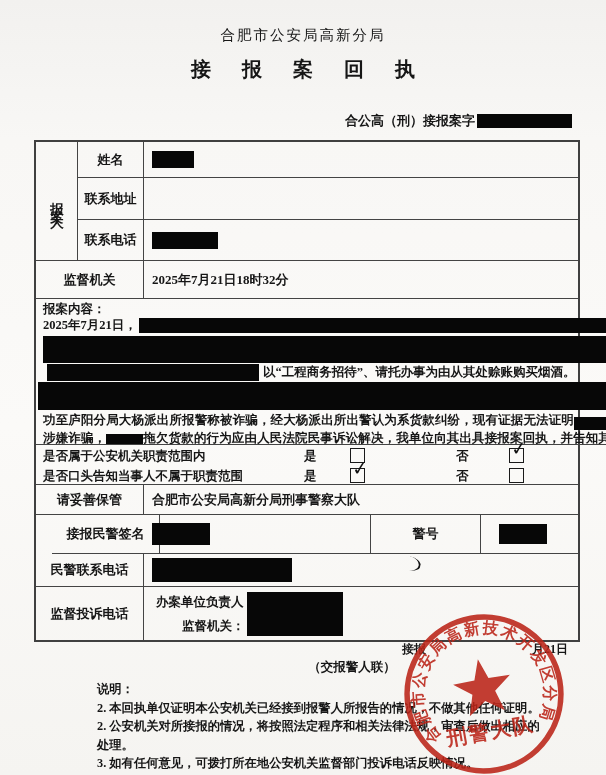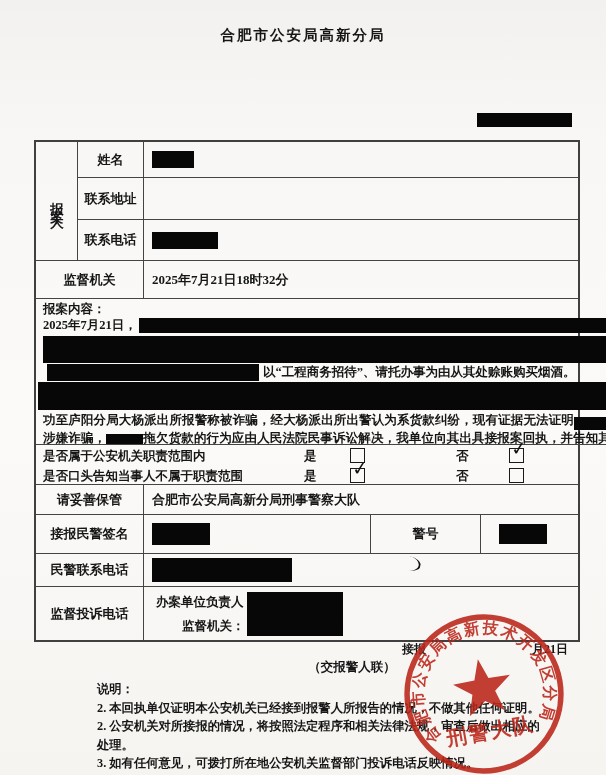--- a/index.html
+++ b/index.html
@@ -3,21 +3,21 @@
 <meta charset="utf-8">
 <style>
   html,body{margin:0;padding:0;background:#e9e8e6;}
   .sheet{
     position:relative;width:606px;height:775px;overflow:hidden;margin:0 auto;
     background:linear-gradient(180deg,#f2f1ef 0%,#f8f7f5 18%,#fbfaf8 55%,#f5f4f1 100%);
     font-family:"Liberation Serif","DejaVu Serif",serif;color:#161616;
   }
   
   .org-title{position:absolute;top:26px;left:0;width:100%;text-align:center;
-    font-size:14.5px;font-weight:700;letter-spacing:2px;}
+    font-size:14.5px;font-weight:400;letter-spacing:2px;}
   .doc-title{position:absolute;top:56px;left:0;width:100%;text-align:center;
     font-size:20px;font-weight:700;letter-spacing:13px;text-indent:13px;}
   .case-line{position:absolute;top:112px;left:0;right:34px;text-align:right;
     font-size:13px;font-weight:700;}
   .rd{background:#070707;display:inline-block;vertical-align:middle;}
   .case-line .rd{width:95px;height:14px;margin-left:2px;transform:translateY(-1px);}
   
   .tbl{position:absolute;left:34px;top:140px;width:542px;height:498px;
     border:2px solid #404040;box-sizing:content-box;}
   .cell{position:absolute;box-sizing:border-box;border-color:#444;}
@@ -32,21 +32,21 @@
   .cAddrL{left:42px;top:36px;width:66px;height:42px;}
   .cAddrV{left:108px;top:36px;width:434px;height:42px;}
   .cTelL{left:42px;top:78px;width:66px;height:41px;}
   .cTelV{left:108px;top:78px;width:434px;height:41px;}
   .cTimeL{left:0;top:119px;width:108px;height:38px;}
   .cTimeV{left:108px;top:119px;width:434px;height:38px;}
   .cContent{left:0;top:157px;width:582px;height:146px;overflow:hidden;padding:3px 7px;box-sizing:border-box;}
   .cQuestions{left:0;top:303px;width:542px;height:40px;}
   .cDeptL{left:0;top:343px;width:108px;height:30px;}
   .cDeptV{left:108px;top:343px;width:434px;height:30px;}
-  .cSignL{left:0;top:373px;width:108px;height:39px;}
+  .cSignL{left:16px;top:373px;width:108px;height:39px;}
   .cSignV{left:108px;top:373px;width:227px;height:39px;}
   .cBadgeL{left:335px;top:373px;width:110px;height:39px;}
   .cBadgeV{left:445px;top:373px;width:97px;height:39px;}
   .cPhoneL{left:0;top:412px;width:108px;height:33px;}
   .cPhoneV{left:108px;top:412px;width:434px;height:33px;position:absolute;}
   .cSupL{left:0;top:445px;width:108px;height:53px;align-items:center;}
   .cSupV{left:108px;top:445px;width:434px;height:53px;}
   
   .ln-label{font-weight:700;font-size:12.5px;height:15px;line-height:15px;}
   .ln-date{display:flex;align-items:center;height:17px;font-size:12.5px;font-weight:700;}
@@ -88,23 +88,24 @@
   
   .stamp{position:absolute;left:398px;top:608px;width:172px;height:172px;
     transform:rotate(-10deg);opacity:.88;z-index:5;}
 </style>
 </head>
 <body>
 
 <div class="sheet">
 
   <div class="org-title">合肥市公安局高新分局</div>
+  <div class="doc-title">接 报 案 回 执</div>
 
   <div class="case-line">
-    <span class="rd"></span>
+    <span>合公高（刑）接报案字</span><span class="rd"></span>
   </div>
 
   <div class="tbl">
 
     <div class="cell cA br bb lbl">
       <span class="vgroup">报案人</span>
     </div>
 
     <div class="cell cNameL br bb lbl">
       <span>姓名</span>

